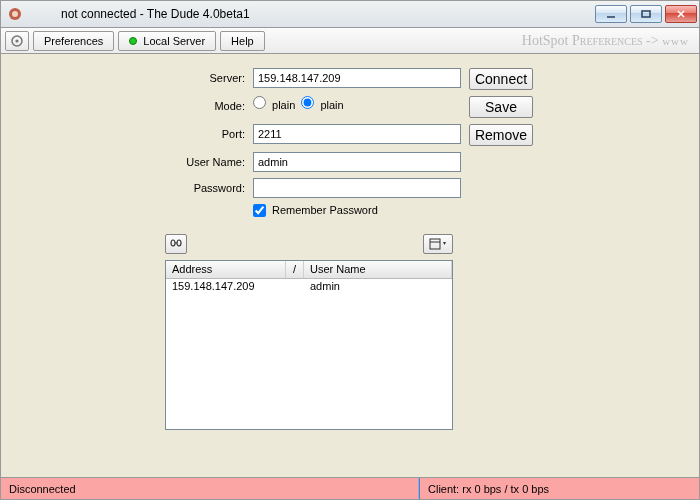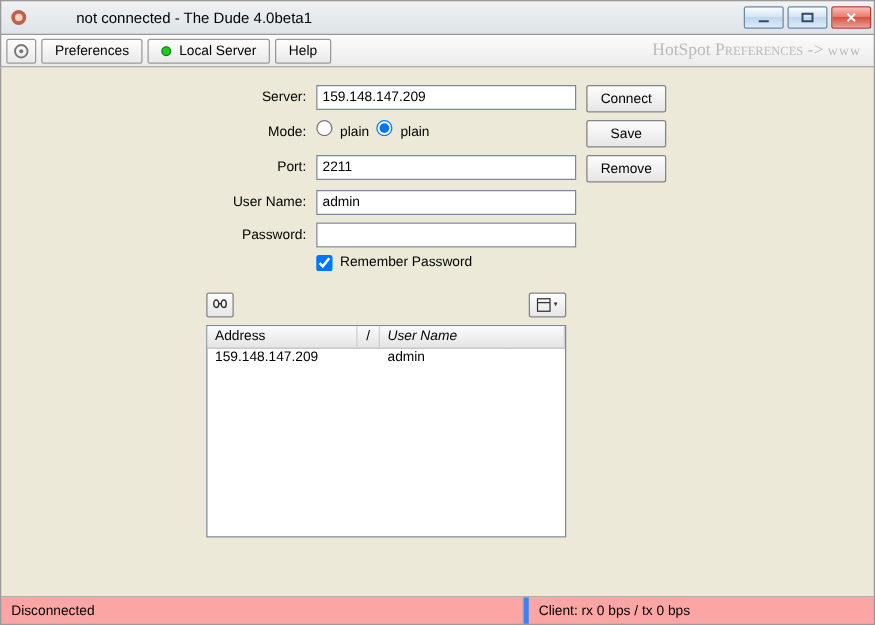--- a/index.html
+++ b/index.html
@@ -102,21 +102,21 @@
     padding: 1px 4px;
     font-family: inherit; font-size: 11px;
     width: 100%;
   }
   .btn {
     height: 22px;
     width: 64px;
     background: linear-gradient(#fdfdfd, #e6e6e6);
     border: 1px solid #848484;
     border-radius: 2px;
-    font-family: inherit; font-size: 11px;
+    font-family: inherit; font-size: 14px;
     cursor: default;
   }
   .radio-row { display: flex; align-items: flex-start; gap: 6px; height:20px; }
   .radio-row input { margin-right: 3px; }
   .chk-row { display: flex; align-items: flex-start; gap: 6px; height:20px; }
   .chk-row input[type=checkbox]{ width:13px; height:13px; }
 
   .smallbar {
     display:flex; justify-content: space-between; align-items:center;
     width: 288px; 
@@ -144,35 +144,35 @@
   .th {
     padding: 2px 6px; font-size:11px;
     border-right:1px solid #cfcfcf;
   }
   .tbody { flex:1; overflow:auto; }
   .tr { display:flex; height:16px; }
   .td { padding:1px 6px; font-size:11px; }
   .col-addr { width: 120px; }
   .col-sort { width: 18px; text-align:center; }
   .col-user { flex: 1; position: relative;}
-  .th.col-user { border-right: none; font-style: italic; }
+  .th.col-user { border-right: none; }
   .col-rest { width: 60px; }
 
   
   .statusbar {
     height: 22px;
     background:#fca5a5;
     border:1px solid #999; border-top: none;
     display:flex; align-items:center;
   }
   .status-panel {
     height:100%;
     padding: 0 8px;
     display:flex; align-items:center;
-    border-left:4px solid #3b82f6;
+    border-left:1px solid #3b82f6;
     border-right:1px solid #aaa;
   }
   .status-panel:first-child { border-left:none; flex:1; }
   .status-panel:last-child { border-right:none; width: 280px; }
 </style>
 </head>
 <body>
 
 <div class="titlebar">
   <span class="app-icon">

